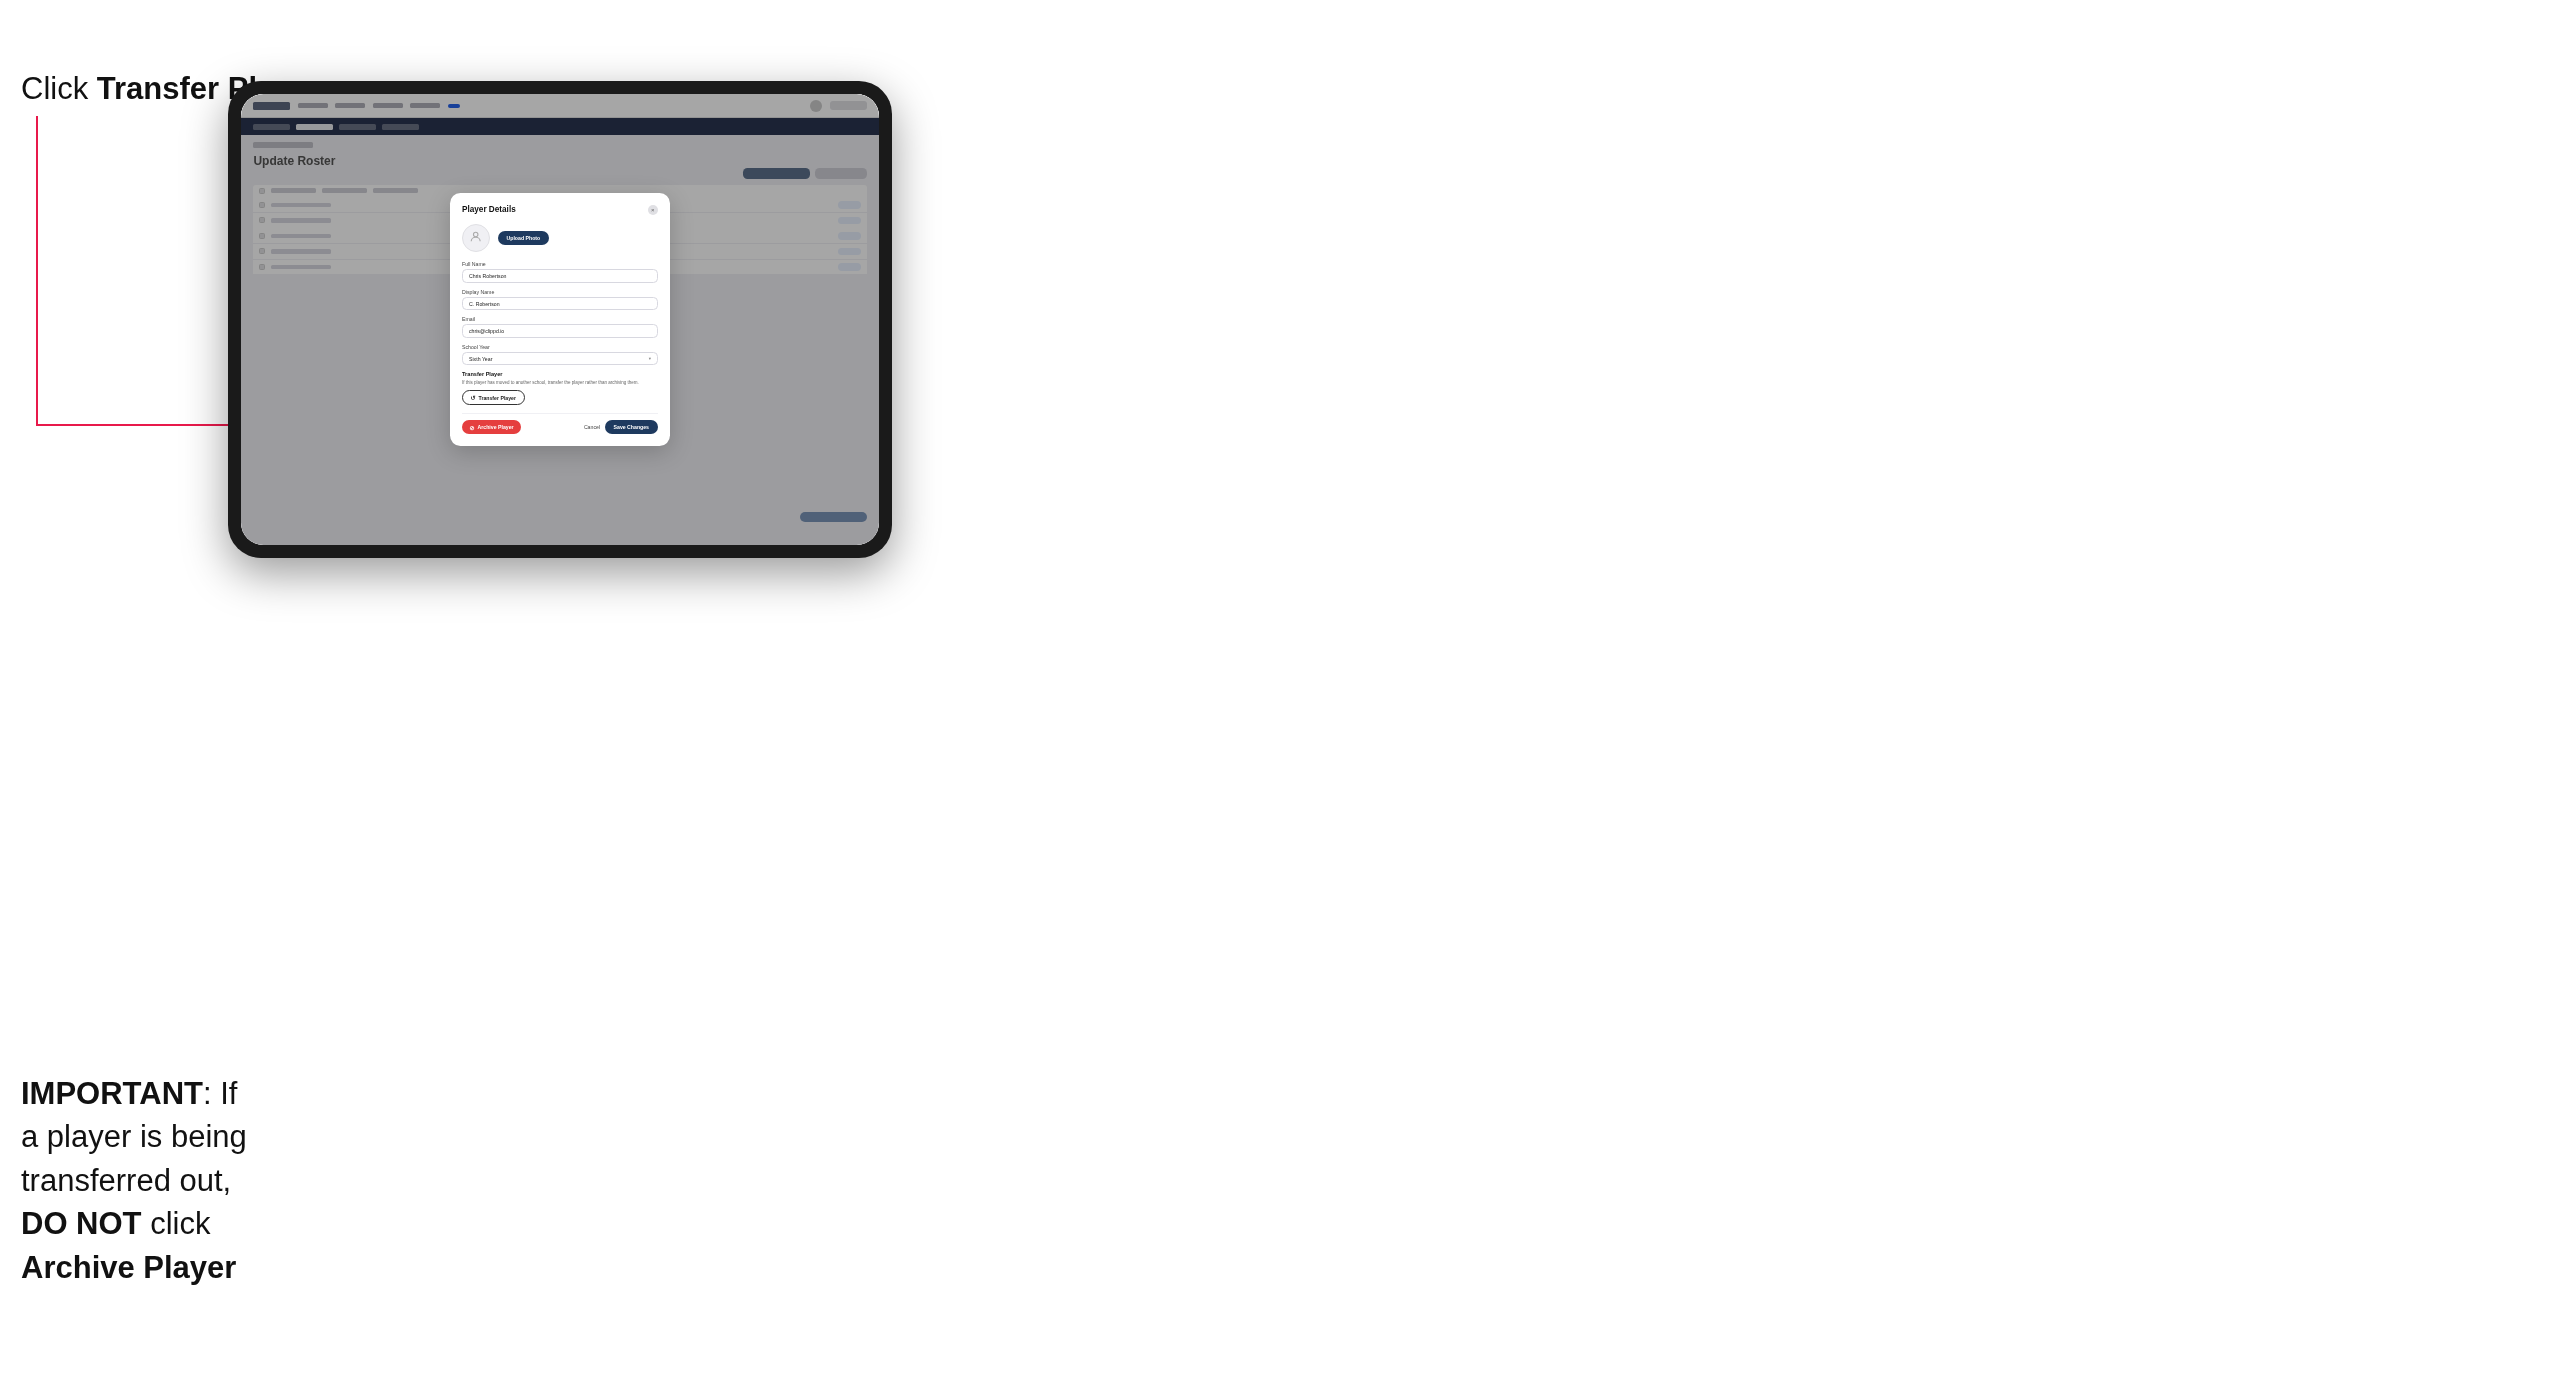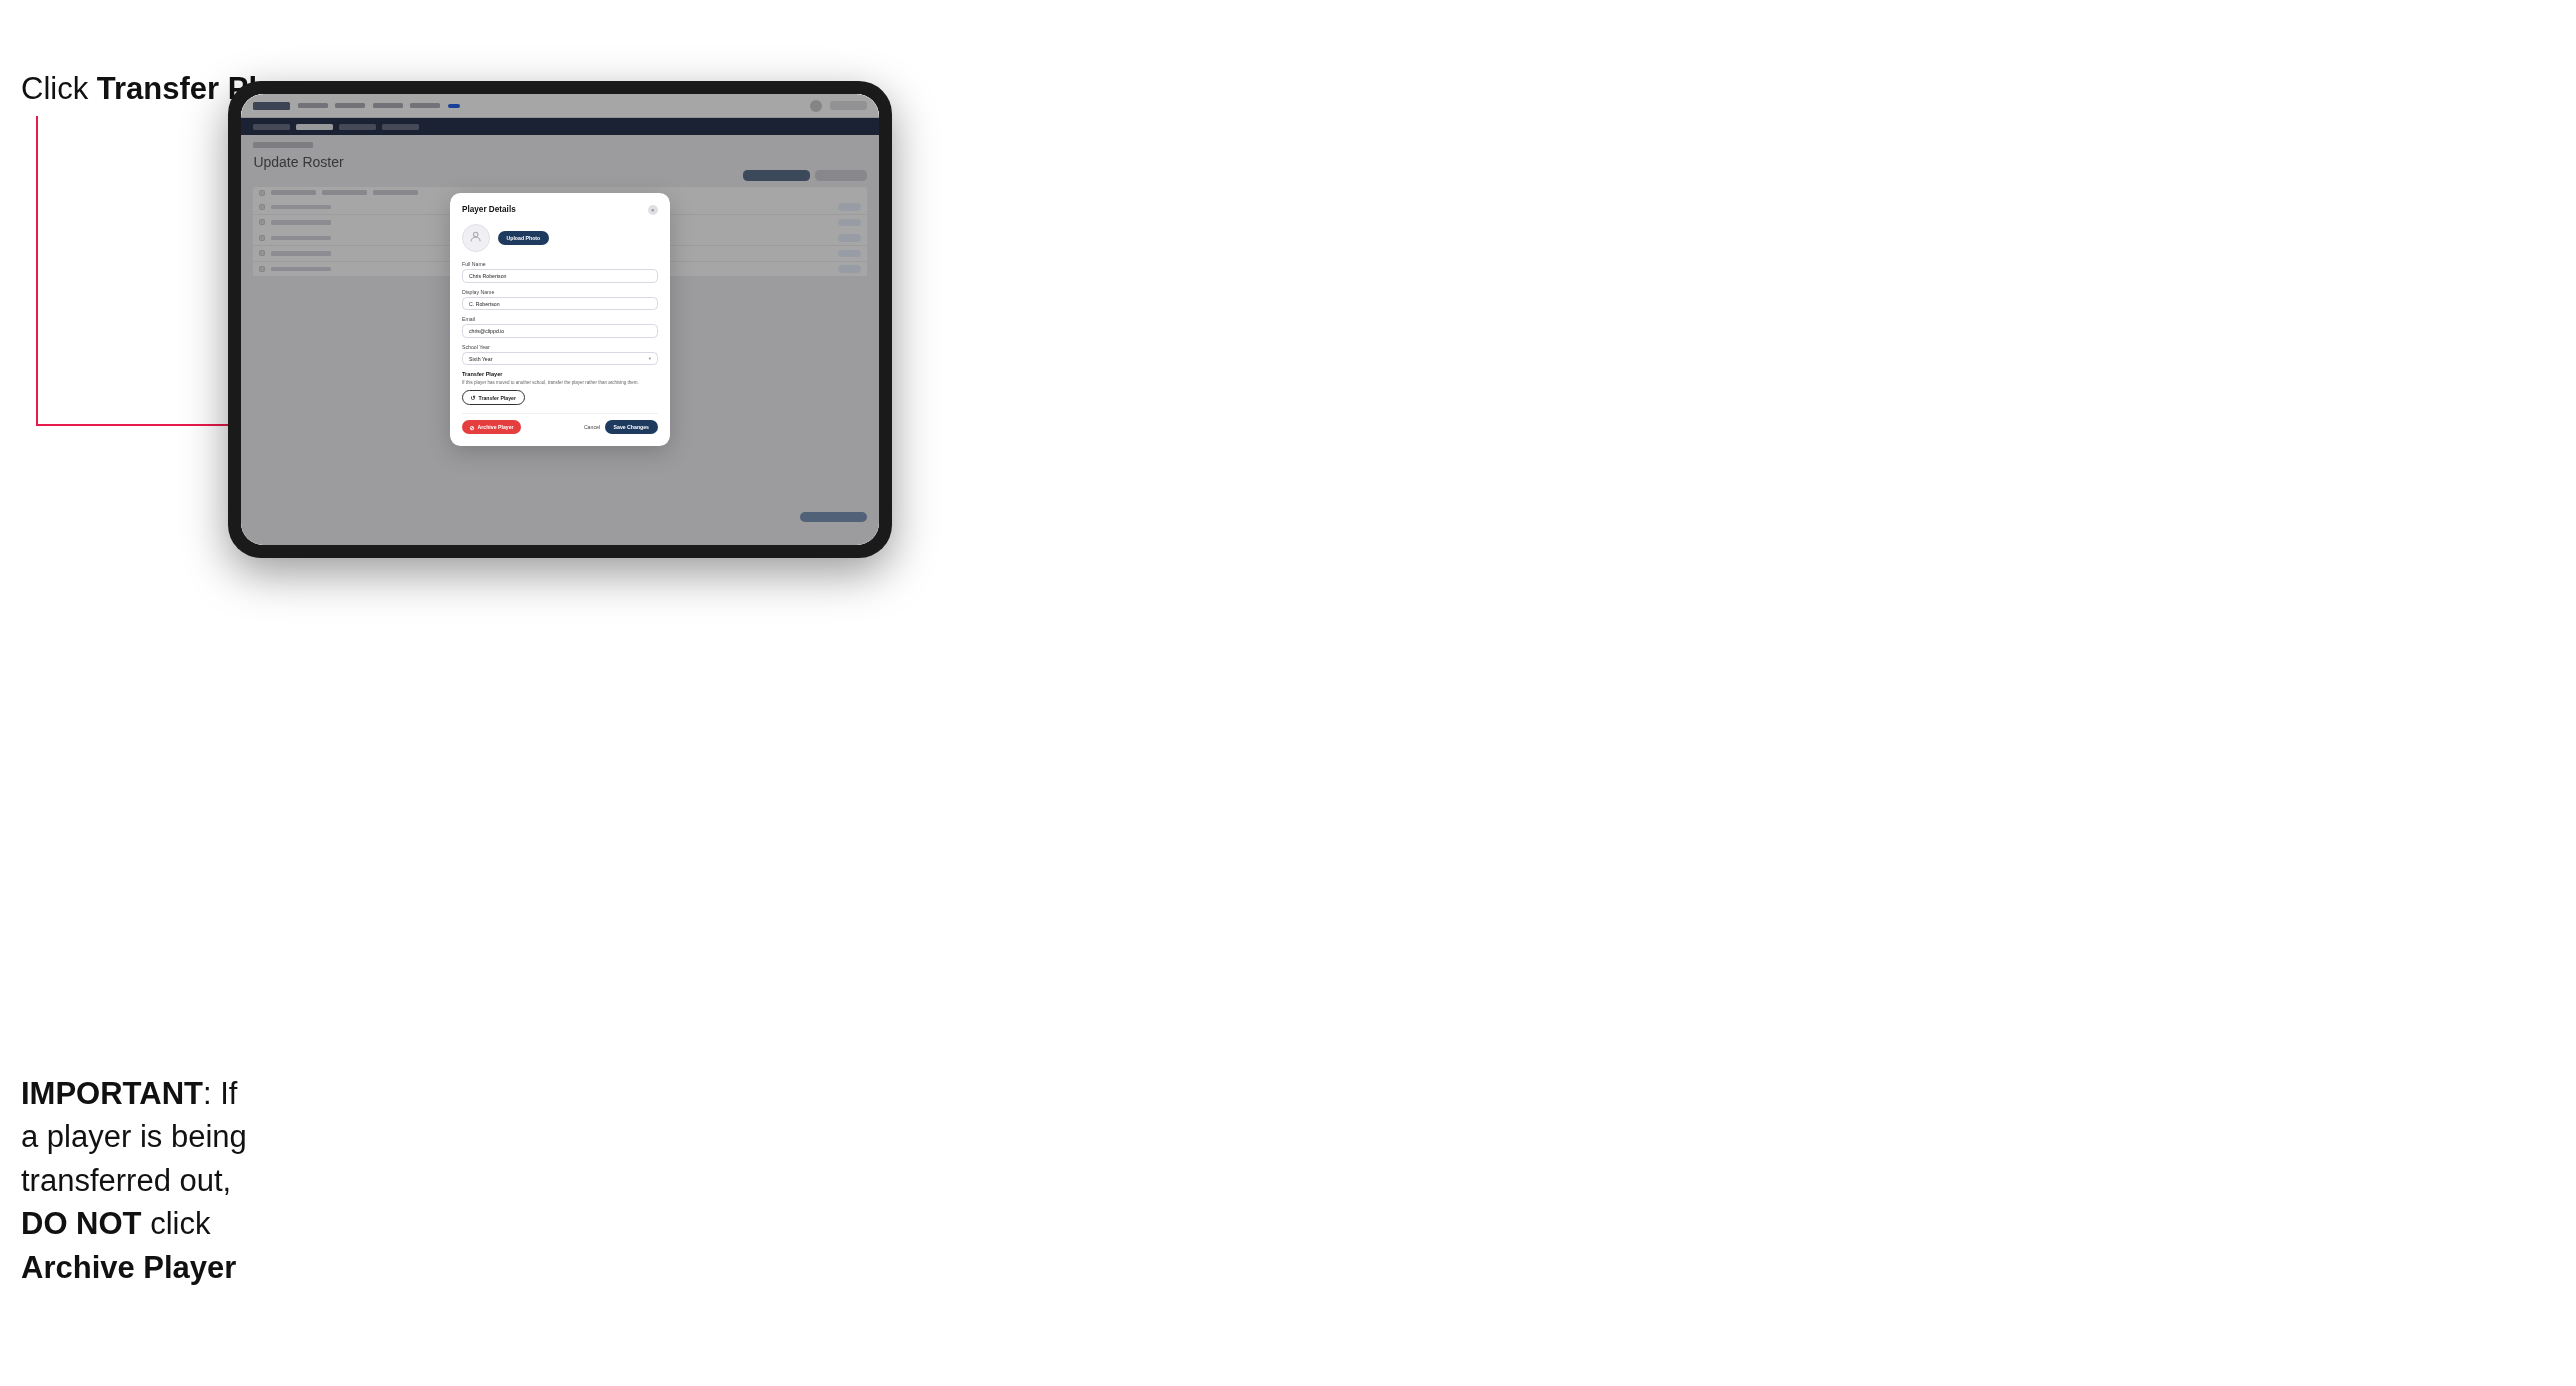--- a/index.html
+++ b/index.html
@@ -173,22 +173,22 @@
       gap: 4.5px;
       margin-bottom: 6px;
     }
     .breadcrumb-pill {
       width: 60px;
       height: 6px;
       background: #c0c0c8;
       border-radius: 1.5px;
     }
     .roster-title {
-      font-size: 14px;
-      font-weight: 400;
+      font-size: 12px;
+      font-weight: 700;
       color: #555;
     }
     .action-buttons-row {
       display: flex;
       gap: 4.5px;
       margin-bottom: 6px;
       justify-content: flex-end;
     }
     .action-btn-blue {
       width: 67px;

